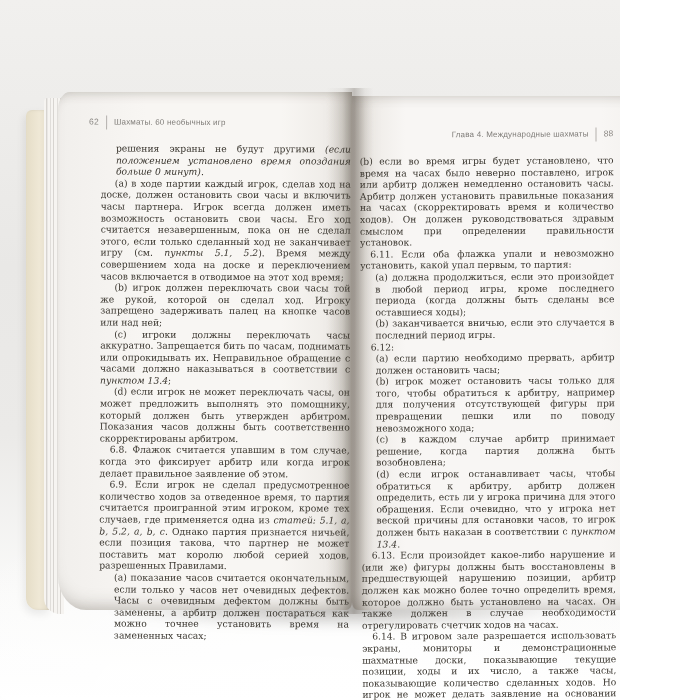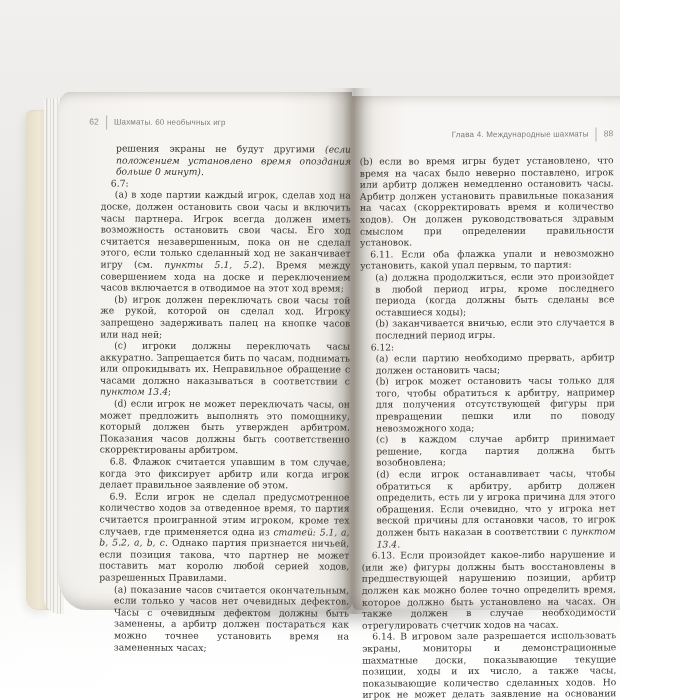--- a/index.html
+++ b/index.html
@@ -64,21 +64,20 @@
 
     <div class="page page-left">
       <div class="content">
         <div class="running-head">
           <span class="pagenum">62</span>
           <span class="head-rule"></span>
           <span>Шахматы. 60 необычных игр</span>
         </div>
         <div>
             <p class="para block"><span>решения экраны не будут другими </span><i>(если положением установлено время опоздания больше 0 минут)</i><span>.</span></p>
-            <p class="para num"><span>6.7:</span></p>
             <p class="para indent"><span>(a) в ходе партии каждый игрок, сделав ход на доске, должен остановить свои часы и включить часы партнера. Игрок всегда должен иметь возможность остановить свои часы. Его ход считается незавершенным, пока он не сделал этого, если только сделанный ход не заканчивает игру (см. </span><i>пункты 5.1, 5.2</i><span>). Время между совершением хода на доске и переключением часов включается в отводимое на этот ход время;</span></p>
             <p class="para indent"><span>(b) игрок должен переключать свои часы той же рукой, которой он сделал ход. Игроку запрещено задерживать палец на кнопке часов или над ней;</span></p>
             <p class="para indent"><span>(c) игроки должны переключать часы аккуратно. Запрещается бить по часам, поднимать или опрокидывать их. Неправильное обращение с часами должно наказываться в соответствии с </span><i>пунктом 13.4</i><span>;</span></p>
             <p class="para indent"><span>(d) если игрок не может переключать часы, он может предложить выполнять это помощнику, который должен быть утвержден арбитром. Показания часов должны быть соответственно скорректированы арбитром.</span></p>
             <p class="para num"><span>6.8. Флажок считается упавшим в том случае, когда это фиксирует арбитр или когда игрок делает правильное заявление об этом.</span></p>
             <p class="para num"><span>6.9. Если игрок не сделал предусмотренное количество ходов за отведенное время, то партия считается проигранной этим игроком, кроме тех случаев, где применяется одна из </span><i>статей: 5.1, a, b, 5.2, a, b, c</i><span>. Однако партия признается ничьей, если позиция такова, что партнер не может поставить мат королю любой серией ходов, разрешенных Правилами.</span></p>
             <p class="para block"><span>(a) показание часов считается окончательным, если только у часов нет очевидных дефектов. Часы с очевидным дефектом должны быть заменены, а арбитр должен постараться как можно точнее установить время на замененных часах;</span></p>
           </div>
       </div>
     </div>

